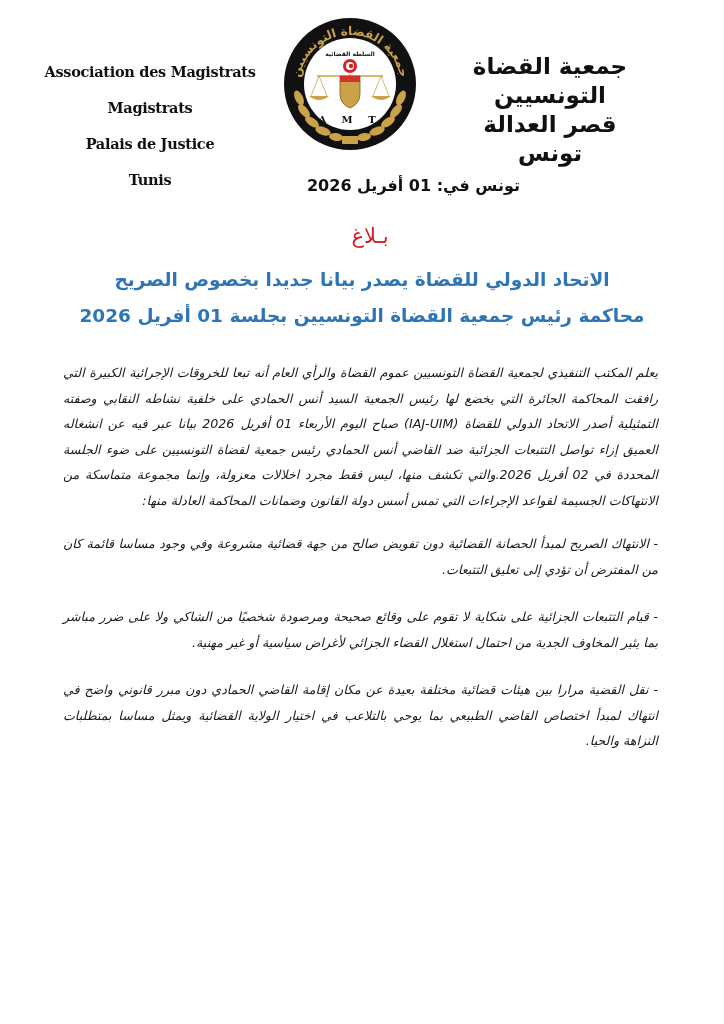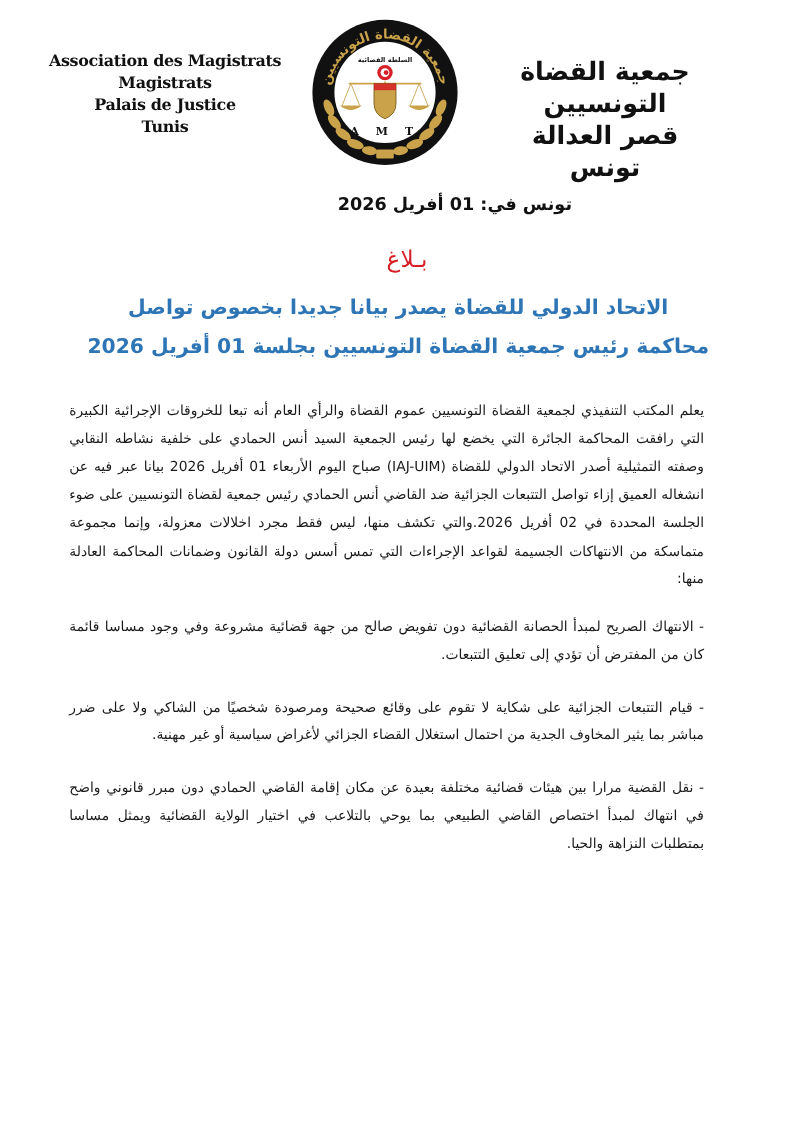--- a/index.html
+++ b/index.html
@@ -5,21 +5,21 @@
   html, body { margin: 0; padding: 0; background: #ffffff; }
   body { width: 724px; height: 1024px; position: relative; overflow: hidden; }
   .page { position: absolute; inset: 0; background: #fff; }
 
   .hdr-fr {
     position: absolute; left: 40px; top: 46px; width: 220px;
     text-align: center; font-family: "DejaVu Serif", "Liberation Serif", serif;
     font-weight: bold; font-size: 14.5px; line-height: 20px; color: #111;
     letter-spacing: -0.3px;
   }
-  .hdr-fr div { white-space: nowrap; }
+  .hdr-fr div { white-space: nowrap; margin-top: 16px; }
 
   .logo { position: absolute; left: 277px; top: 16px; width: 146px; height: 136px; }
 
   .hdr-ar {
     position: absolute; left: 430px; top: 52px; width: 240px;
     direction: rtl; text-align: center;
     font-family: "DejaVu Sans", "Liberation Sans", sans-serif;
     font-weight: bold; font-size: 23px; line-height: 29px; color: #111;
   }
 
@@ -35,24 +35,24 @@
     font-family: "DejaVu Sans", sans-serif; font-weight: normal;
     font-size: 21px; color: #d61f26;
   }
   .title {
     position: absolute; left: 50px; top: 262px; width: 624px;
     direction: rtl; text-align: center;
     font-family: "DejaVu Sans", sans-serif; font-weight: bold;
     font-size: 18.5px; line-height: 36px; color: #2e75b6;
   }
   .body {
-    position: absolute; left: 63px; right: 84px; top: 360px;
+    position: absolute; left: 63px; right: 66px; top: 360px;
     direction: rtl; text-align: justify; text-align-last: right;
     font-family: "DejaVu Sans", sans-serif; font-size: 12.6px;
-    line-height: 25.5px; color: #1a1a1a;
+    line-height: 25.5px; color: #1a1a1a; font-style: italic;
   }
   .body p { margin: 0 0 22px 0; }
   .body p.lead { margin-bottom: 18px; }
 </style>
 </head>
 <body>
 
 <div class="page">
 
   <div class="hdr-fr">
@@ -114,21 +114,21 @@
     <div>جمعية القضاة التونسيين</div>
     <div>قصر العدالة</div>
     <div>تونس</div>
   </div>
 
   <div class="date">تونس في: 01 أفريل 2026</div>
 
   <div class="notice">بـلاغ</div>
 
   <div class="title">
-    <div>الاتحاد الدولي للقضاة يصدر بيانا جديدا بخصوص تواصل</div>
+    <div>الاتحاد الدولي للقضاة يصدر بيانا جديدا بخصوص الصريح</div>
     <div>محاكمة رئيس جمعية القضاة التونسيين بجلسة 01 أفريل 2026</div>
   </div>
 
   <div class="body">
     <p class="lead">يعلم المكتب التنفيذي لجمعية القضاة التونسيين عموم القضاة والرأي العام أنه تبعا للخروقات الإجرائية الكبيرة التي رافقت المحاكمة الجائرة التي يخضع لها رئيس الجمعية السيد أنس الحمادي على خلفية نشاطه النقابي وصفته التمثيلية أصدر الاتحاد الدولي للقضاة (IAJ-UIM) صباح اليوم الأربعاء 01 أفريل 2026 بيانا عبر فيه عن انشغاله العميق إزاء تواصل التتبعات الجزائية ضد القاضي أنس الحمادي رئيس جمعية لقضاة التونسيين على ضوء الجلسة المحددة في 02 أفريل 2026.والتي تكشف منها، ليس فقط مجرد اخلالات معزولة، وإنما مجموعة متماسكة من الانتهاكات الجسيمة لقواعد الإجراءات التي تمس أسس دولة القانون وضمانات المحاكمة العادلة منها:</p>
     <p>- الانتهاك الصريح لمبدأ الحصانة القضائية دون تفويض صالح من جهة قضائية مشروعة وفي وجود مساسا قائمة كان من المفترض أن تؤدي إلى تعليق التتبعات.</p>
     <p>- قيام التتبعات الجزائية على شكاية لا تقوم على وقائع صحيحة ومرصودة شخصيًا من الشاكي ولا على ضرر مباشر بما يثير المخاوف الجدية من احتمال استغلال القضاء الجزائي لأغراض سياسية أو غير مهنية.</p>
     <p>- نقل القضية مرارا بين هيئات قضائية مختلفة بعيدة عن مكان إقامة القاضي الحمادي دون مبرر قانوني واضح في انتهاك لمبدأ اختصاص القاضي الطبيعي بما يوحي بالتلاعب في اختيار الولاية القضائية ويمثل مساسا بمتطلبات النزاهة والحيا.</p>
   </div>
 

